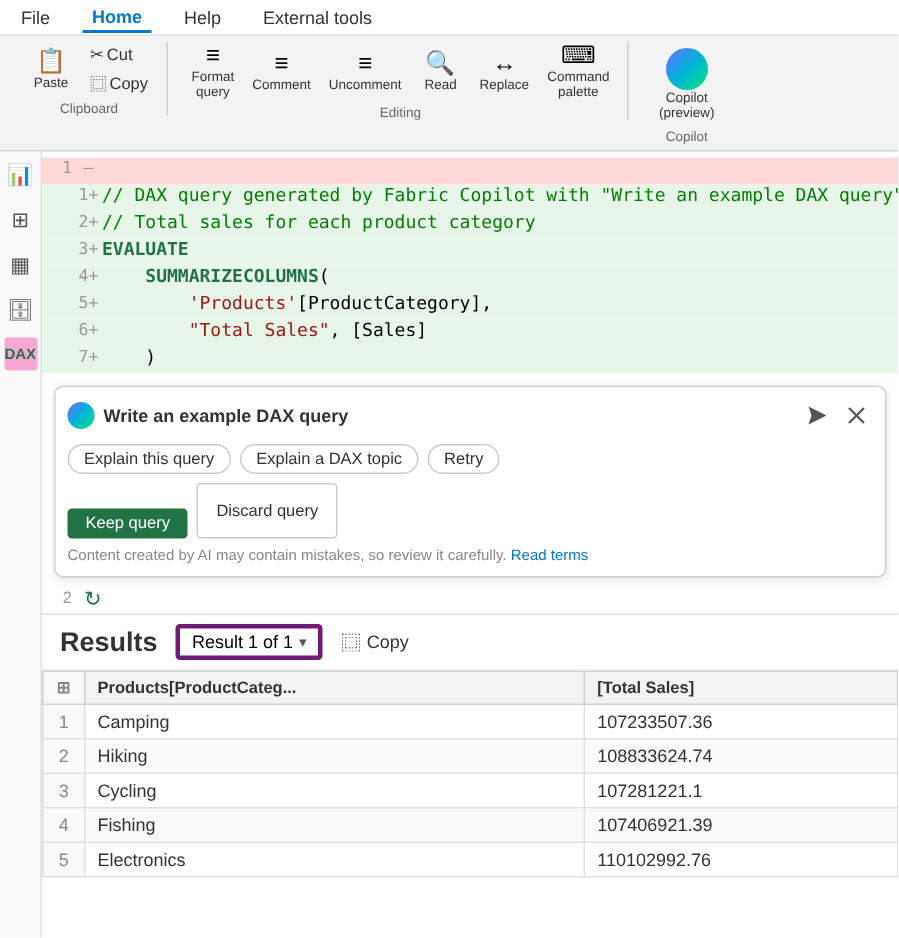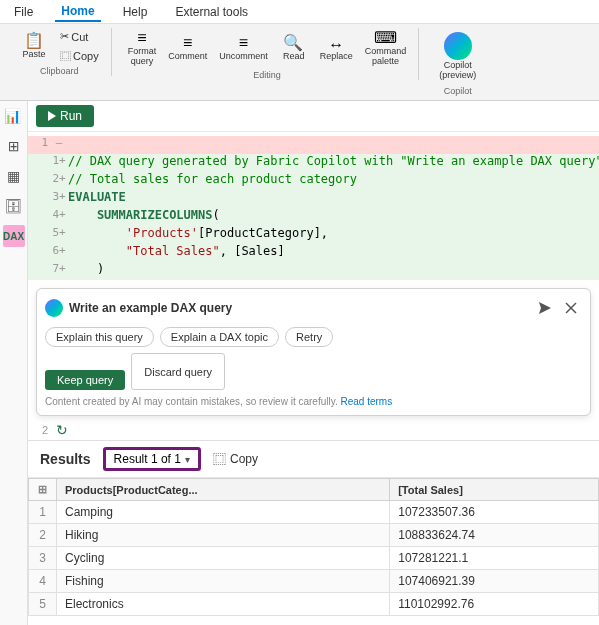--- a/index.html
+++ b/index.html
@@ -63,21 +63,21 @@
     .ai-disclaimer a { color: #0078d4; text-decoration: none; }
 
     
     .line-2-area { padding: 2px 0; display: flex; align-items: center; }
     .line-2-num { width: 24px; text-align: right; color: #999; font-size: 11px; padding-right: 4px; }
     .refresh-icon { color: #217346; font-size: 14px; margin-left: 4px; cursor: pointer; }
 
     
     .results-area { background: #fff; border-top: 1px solid #e0e0e0; flex: 1; overflow: hidden; display: flex; flex-direction: column; }
     .results-header { display: flex; align-items: center; gap: 12px; padding: 6px 12px; border-bottom: 1px solid #e8e8e8; }
-    .results-title { font-size: 14px; font-weight: 600; color: #333; }
+    .results-title { font-size: 18px; font-weight: 600; color: #333; }
     .results-nav { display: flex; align-items: center; border: 3px solid #701a75; border-radius: 3px; padding: 2px 8px; gap: 4px; font-size: 12px; cursor: pointer; }
     .results-nav-chevron { font-size: 10px; color: #555; }
     .copy-btn { display: flex; align-items: center; gap: 4px; cursor: pointer; color: #333; font-size: 12px; }
     .copy-icon { font-size: 13px; }
 
     
     .results-table-wrap { overflow-x: auto; flex: 1; }
     table { border-collapse: collapse; width: 100%; font-size: 12px; }
     th { background: #f3f3f3; border: 1px solid #d0d0d0; padding: 4px 8px; text-align: left; font-weight: 600; color: #333; font-size: 11px; white-space: nowrap; }
     td { border: 1px solid #e0e0e0; padding: 4px 8px; color: #333; white-space: nowrap; }
@@ -160,26 +160,20 @@
   <div class="sidebar">
     <div class="sidebar-icon">📊</div>
     <div class="sidebar-icon">⊞</div>
     <div class="sidebar-icon">▦</div>
     <div class="sidebar-icon">🗄</div>
     <div class="sidebar-icon active" style="font-size:10px;font-weight:bold;color:#217346;">DAX</div>
   </div>
 
   <div class="editor-area">
 
-    <div class="run-bar">
-      <button class="run-btn">
-        <span class="run-btn-triangle"></span>
-        <span>Run</span>
-      </button>
-    </div>
 
     <div class="code-editor">
 
       <div class="code-line line-highlight-red">
         <span class="line-num">1</span>
         <span class="line-plus">—</span>
         <span class="line-content"></span>
       </div>
 
       <div class="code-line line-highlight-green">

